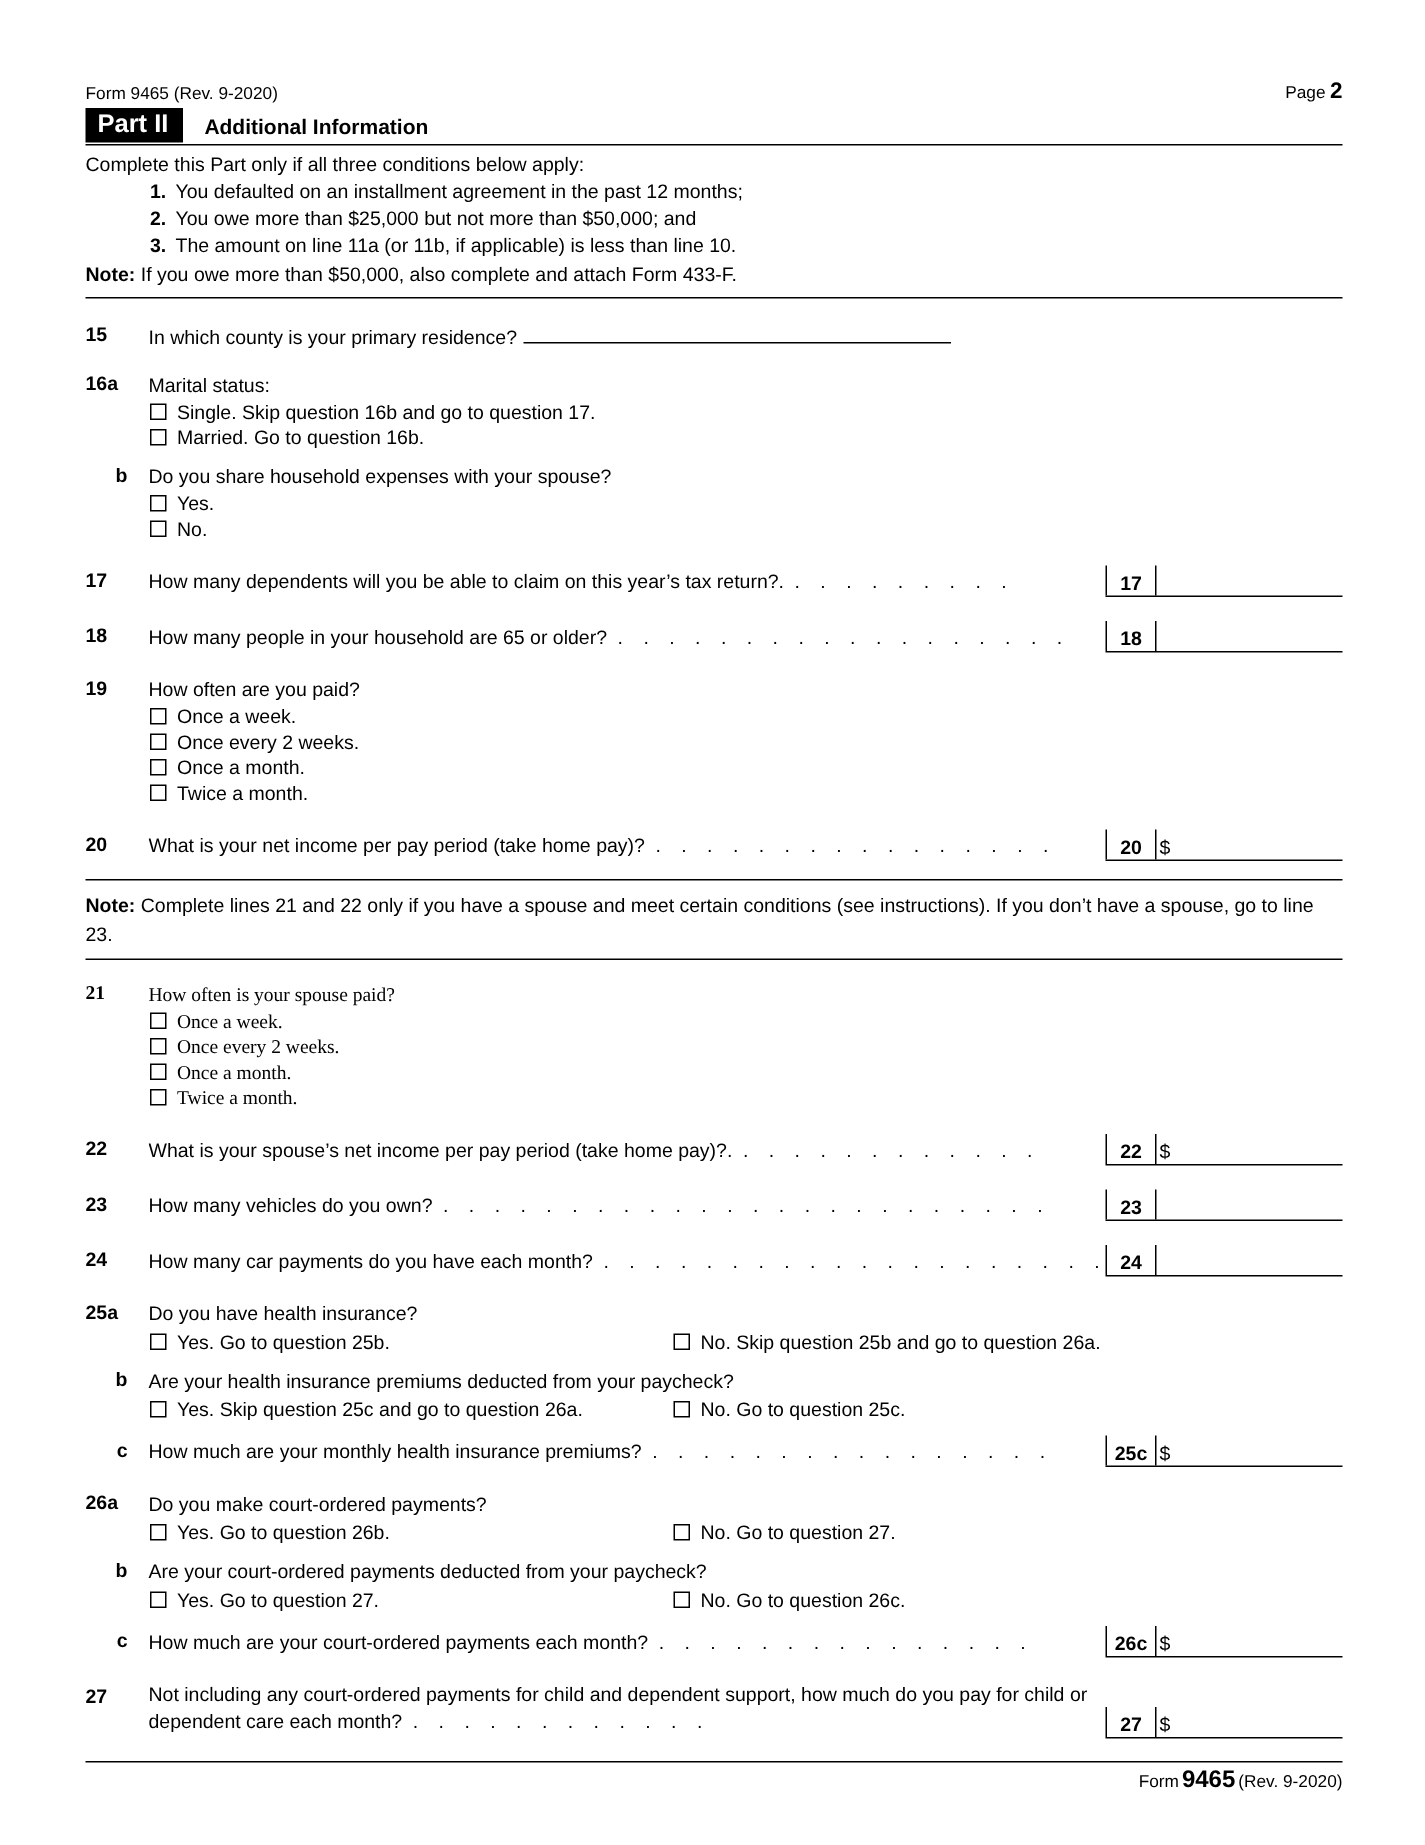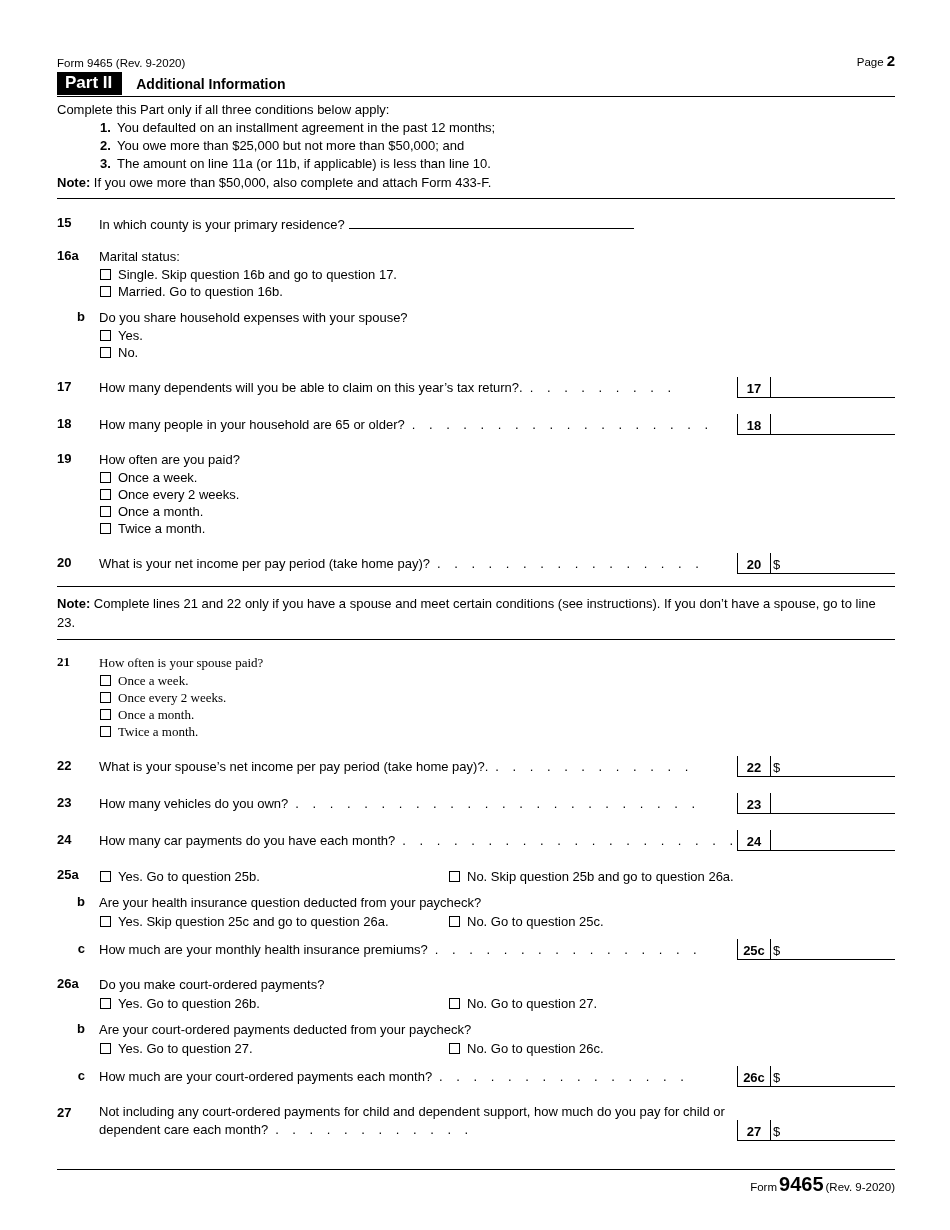--- a/index.html
+++ b/index.html
@@ -56,21 +56,21 @@
   .opt { display:flex; align-items:center; height:17px; margin-left:1px; }
   .cb { width:11px; height:11px; border:1px solid #000; display:inline-block; margin-right:7px; flex-shrink:0; background:#fff; }
   .optrow { display:flex; height:17px; margin-top:1px; }
   .optrow .col1 { width:348px; flex-shrink:0; }
 
   
   .midnote { margin-top:12px; border-top:1px solid #000; border-bottom:1px solid #000; padding:7px 0; line-height:19px; }
 
   
   .footer { position:absolute; left:57px; right:55px; bottom:34px; border-top:1px solid #000; padding-top:3px; text-align:right; font-size:11.5px; }
-  .fnum { font-size:20px; font-weight:bold; margin:0 2px; }
+  .fnum { font-size:16px; font-weight:bold; margin:0 2px; }
 </style>
 </head>
 <body>
 
 <div class="page">
 
   <div class="hdr">
     <span>Form 9465 (Rev. 9-2020)</span>
     <span>
       <span>Page</span><span class="pgnum">2</span>
@@ -254,37 +254,38 @@
       <span class="ansbox">
         <span class="boxnum">24</span>
         <span class="entry"></span>
       </span>
     </div>
   </div>
 
   <div class="q mt-lg">
     <div class="qnum">25a</div>
     <div class="qbody">
+      <div class="qtext-plain">Do you have health insurance?</div>
       <div class="optrow">
         <div class="opt col1">
           <span class="cb"></span>
           <span>Yes. Go to question 25b.</span>
         </div>
         <div class="opt">
           <span class="cb"></span>
           <span>No. Skip question 25b and go to question 26a.</span>
         </div>
       </div>
     </div>
   </div>
 
   <div class="q mt-sub">
     <div class="qnum sub">b</div>
     <div class="qbody">
-      <div class="qtext-plain">Are your health insurance question deducted from your paycheck?</div>
+      <div class="qtext-plain">Are your health insurance premiums deducted from your paycheck?</div>
       <div class="optrow">
         <div class="opt col1">
           <span class="cb"></span>
           <span>Yes. Skip question 25c and go to question 26a.</span>
         </div>
         <div class="opt">
           <span class="cb"></span>
           <span>No. Go to question 25c.</span>
         </div>
       </div>

